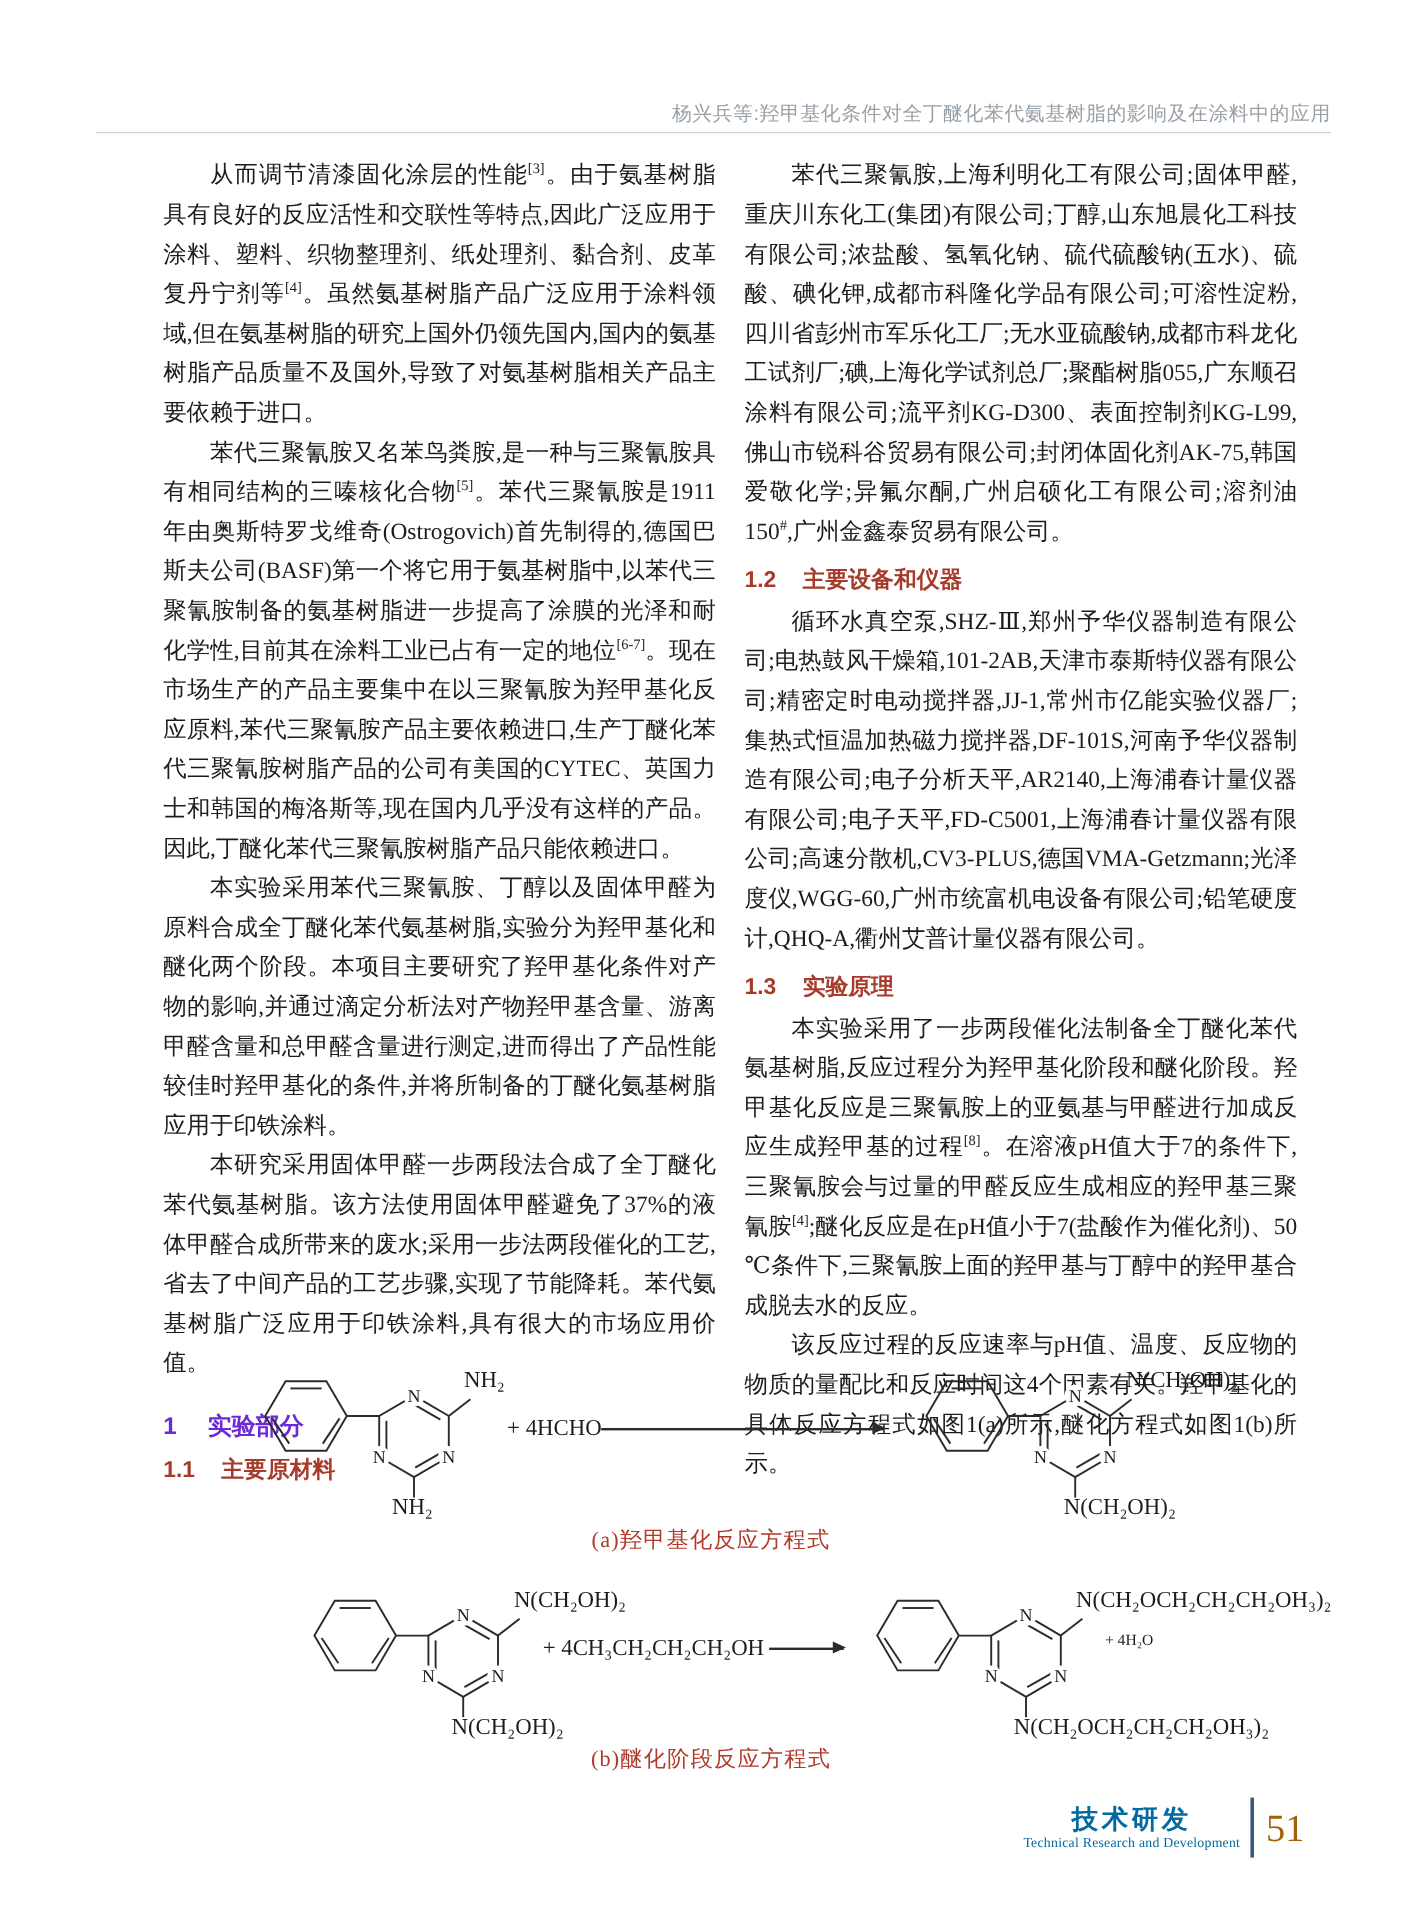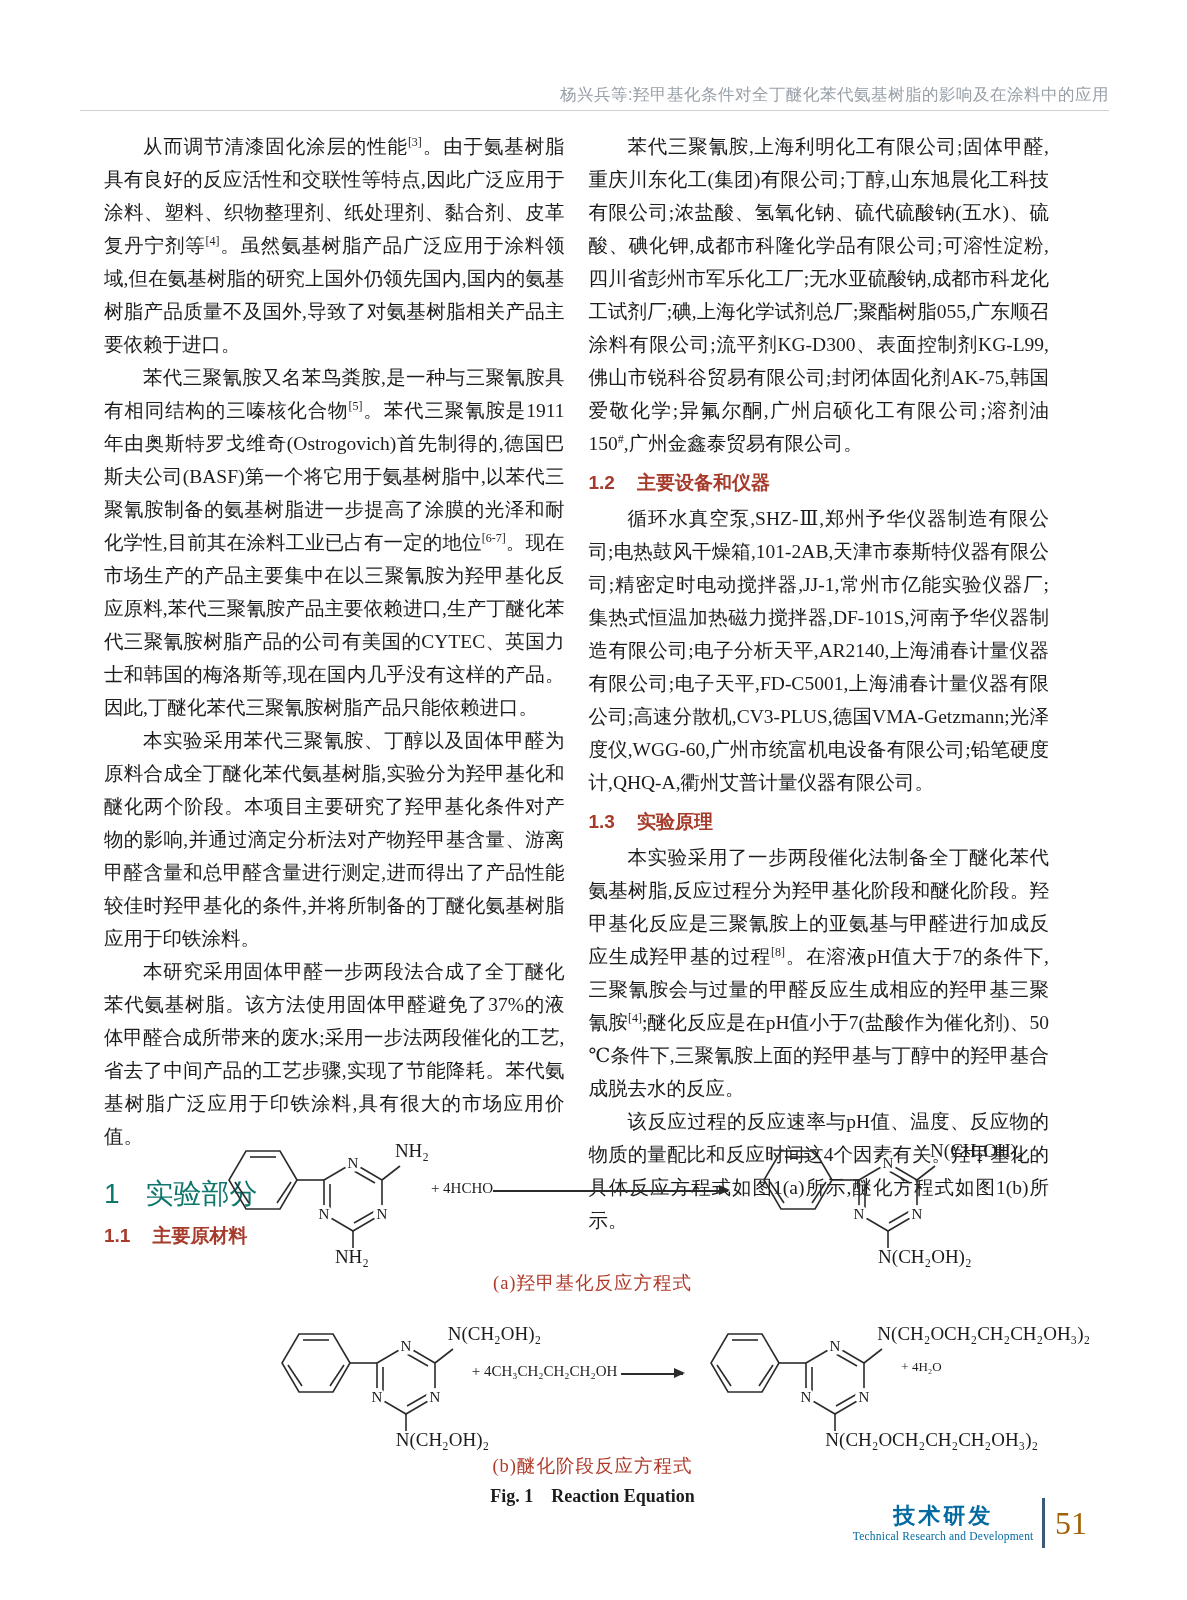--- a/index.html
+++ b/index.html
@@ -18,35 +18,35 @@
     text-align:right;
     font-family:"Liberation Sans","DejaVu Sans",sans-serif;
     font-size:16.5px;color:#98a0a8;letter-spacing:0.5px;
   }
   .runhead-rule{
     position:absolute;top:110px;left:80px;right:78px;
     border-top:1.5px solid #ccd1d5;height:0;
   }
   
   .columns{
-    position:absolute;top:130px;left:104px;width:945px;
+    position:absolute;top:130px;left:136px;width:945px;
     display:flex;gap:24px;
   }
   .col{flex:1 1 0;min-width:0;}
   .para{
     margin:0;
     font-size:19.5px;line-height:33px;
     text-align:justify;text-justify:inter-ideograph;
     text-indent:2em;
   }
   .para sup{font-size:12px;line-height:0;}
   .h1{
     margin:22px 0 10px 0;
     font-family:"Liberation Sans","DejaVu Sans",sans-serif;
-    font-size:28px;font-weight:normal;color:#0f766e;
+    font-size:20px;font-weight:bold;color:#6d28d9;
   }
   .h1 .no{margin-right:26px;}
   .h2{
     margin:10px 0 6px 0;
     font-family:"Liberation Sans","DejaVu Sans",sans-serif;
     font-size:19px;font-weight:bold;color:#a63b2b;
   }
   .h2 .no{margin-right:22px;}
   
   .figure{
@@ -60,21 +60,21 @@
   .mol svg path,.mol svg line{stroke:#2b2b2b;stroke-width:1.6;fill:none;}
   .mol svg text{font-family:"Liberation Serif","DejaVu Serif",serif;font-size:15px;fill:#1c1c1c;stroke:none;}
   .sub-label{
     position:absolute;white-space:nowrap;
     font-size:19px;color:#1c1c1c;
   }
   .sub-top{left:176px;top:22px;}
   .sub-bottom{left:124px;top:128px;}
   .sub-bottom-center{left:116px;top:128px;}
   .byproduct{position:absolute;left:200px;top:58px;font-size:13px;white-space:nowrap;}
-  .rx{font-size:15px;white-space:nowrap;margin-top:62px;}
+  .rx{font-size:19px;white-space:nowrap;margin-top:62px;}
   .arrow{position:relative;height:1.6px;background:#2b2b2b;margin-top:72px;flex:0 0 auto;}
   .arrow::after{
     content:'';position:absolute;right:-2px;top:-4.8px;
     border-left:11px solid #2b2b2b;border-top:5px solid transparent;border-bottom:5px solid transparent;
   }
   .rxn-caption{
     text-align:center;color:#b03a2a;font-size:18.5px;
     margin:2px 0 6px 0;letter-spacing:1px;
   }
   .fig-cap-cn{
@@ -234,21 +234,20 @@
           <text x="105" y="91" text-anchor="middle">N</text>
           <text x="163" y="91" text-anchor="middle">N</text>
         </svg>
         <span class="sub-label sub-top">N(CH₂OCH₂CH₂CH₂OH₃)₂</span>
         <span class="sub-label sub-bottom">N(CH₂OCH₂CH₂CH₂OH₃)₂</span>
         <span class="byproduct">+  4H₂O</span>
       </div>
     </div>
     <div class="rxn-caption">(b)醚化阶段反应方程式</div>
 
-    <div class="fig-cap-en">Fig. 1　Reaction Equation</div>
   </div>
 
   <div class="footer">
     <div class="footer-text">
       <div class="footer-cn">技术研发</div>
       <div class="footer-en">Technical Research and Development</div>
     </div>
     <div class="footer-bar"></div>
     <div class="footer-page">51</div>
   </div>

